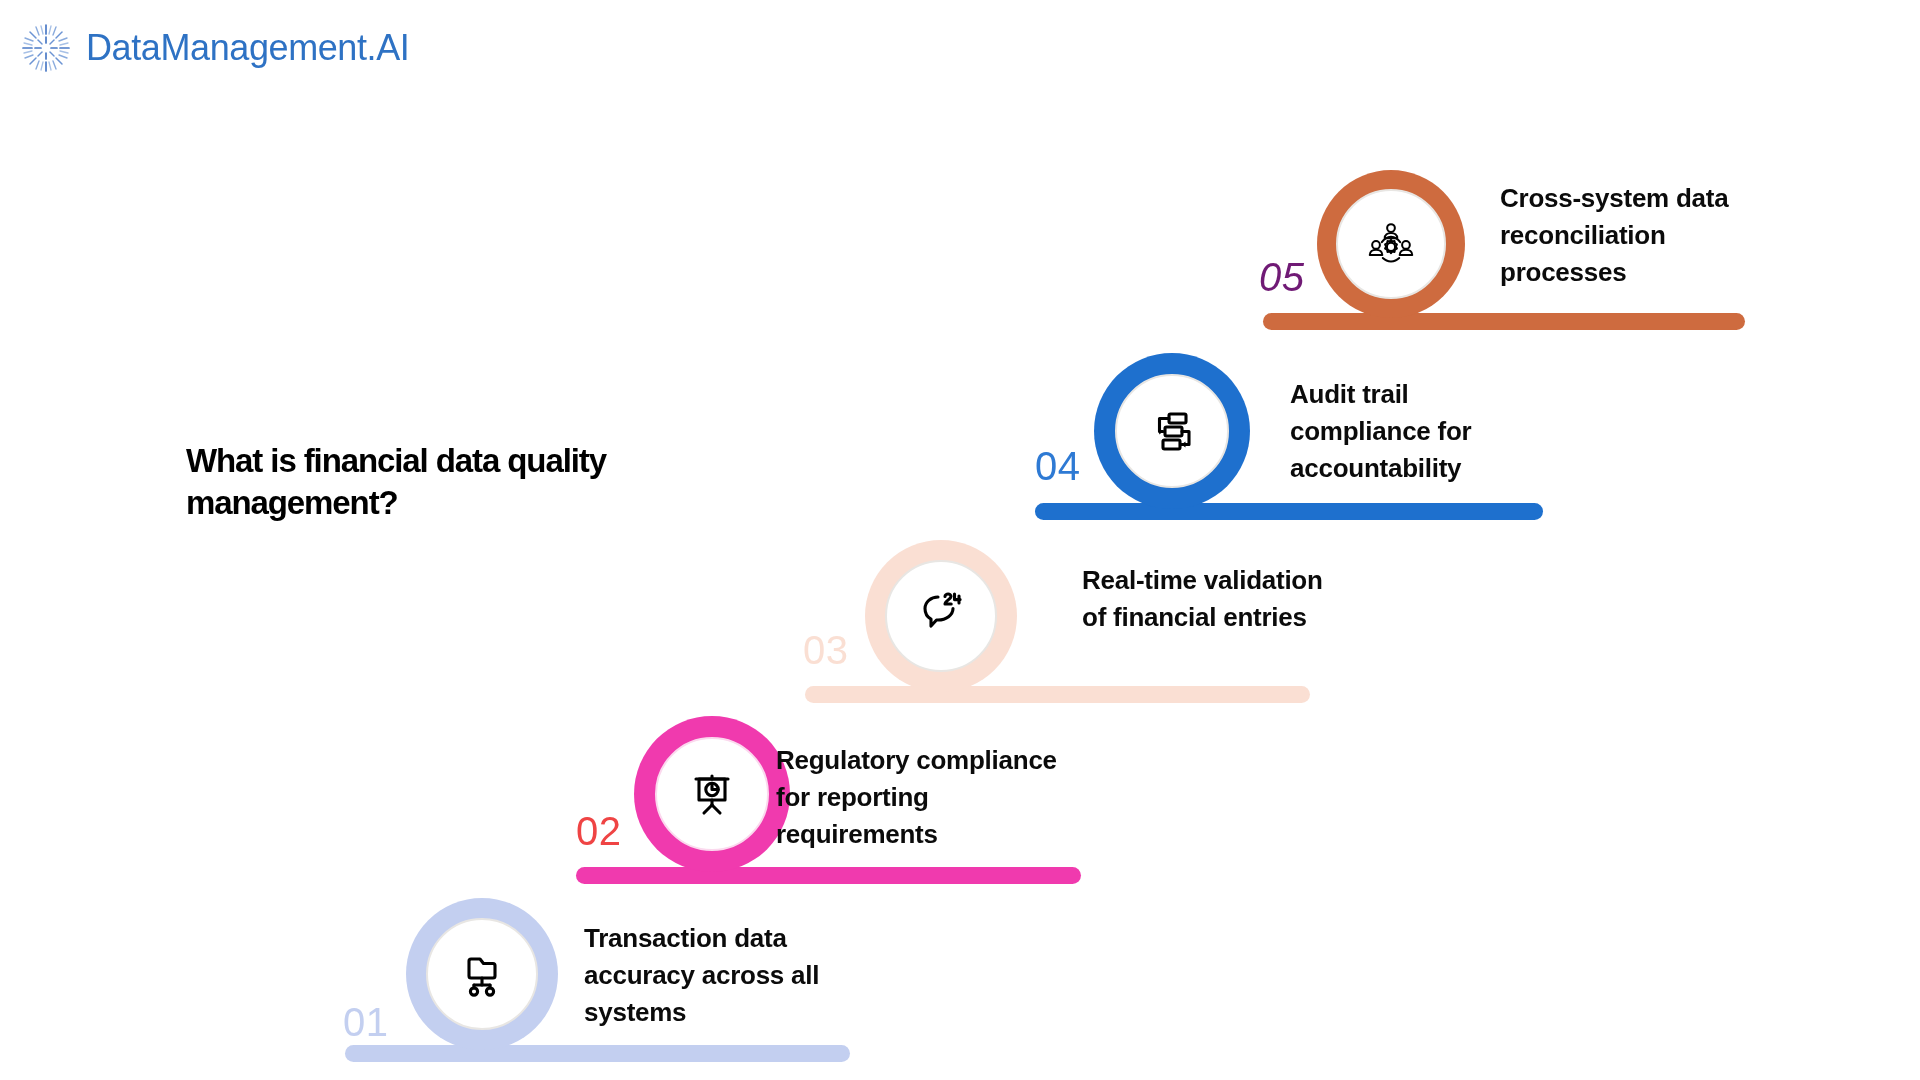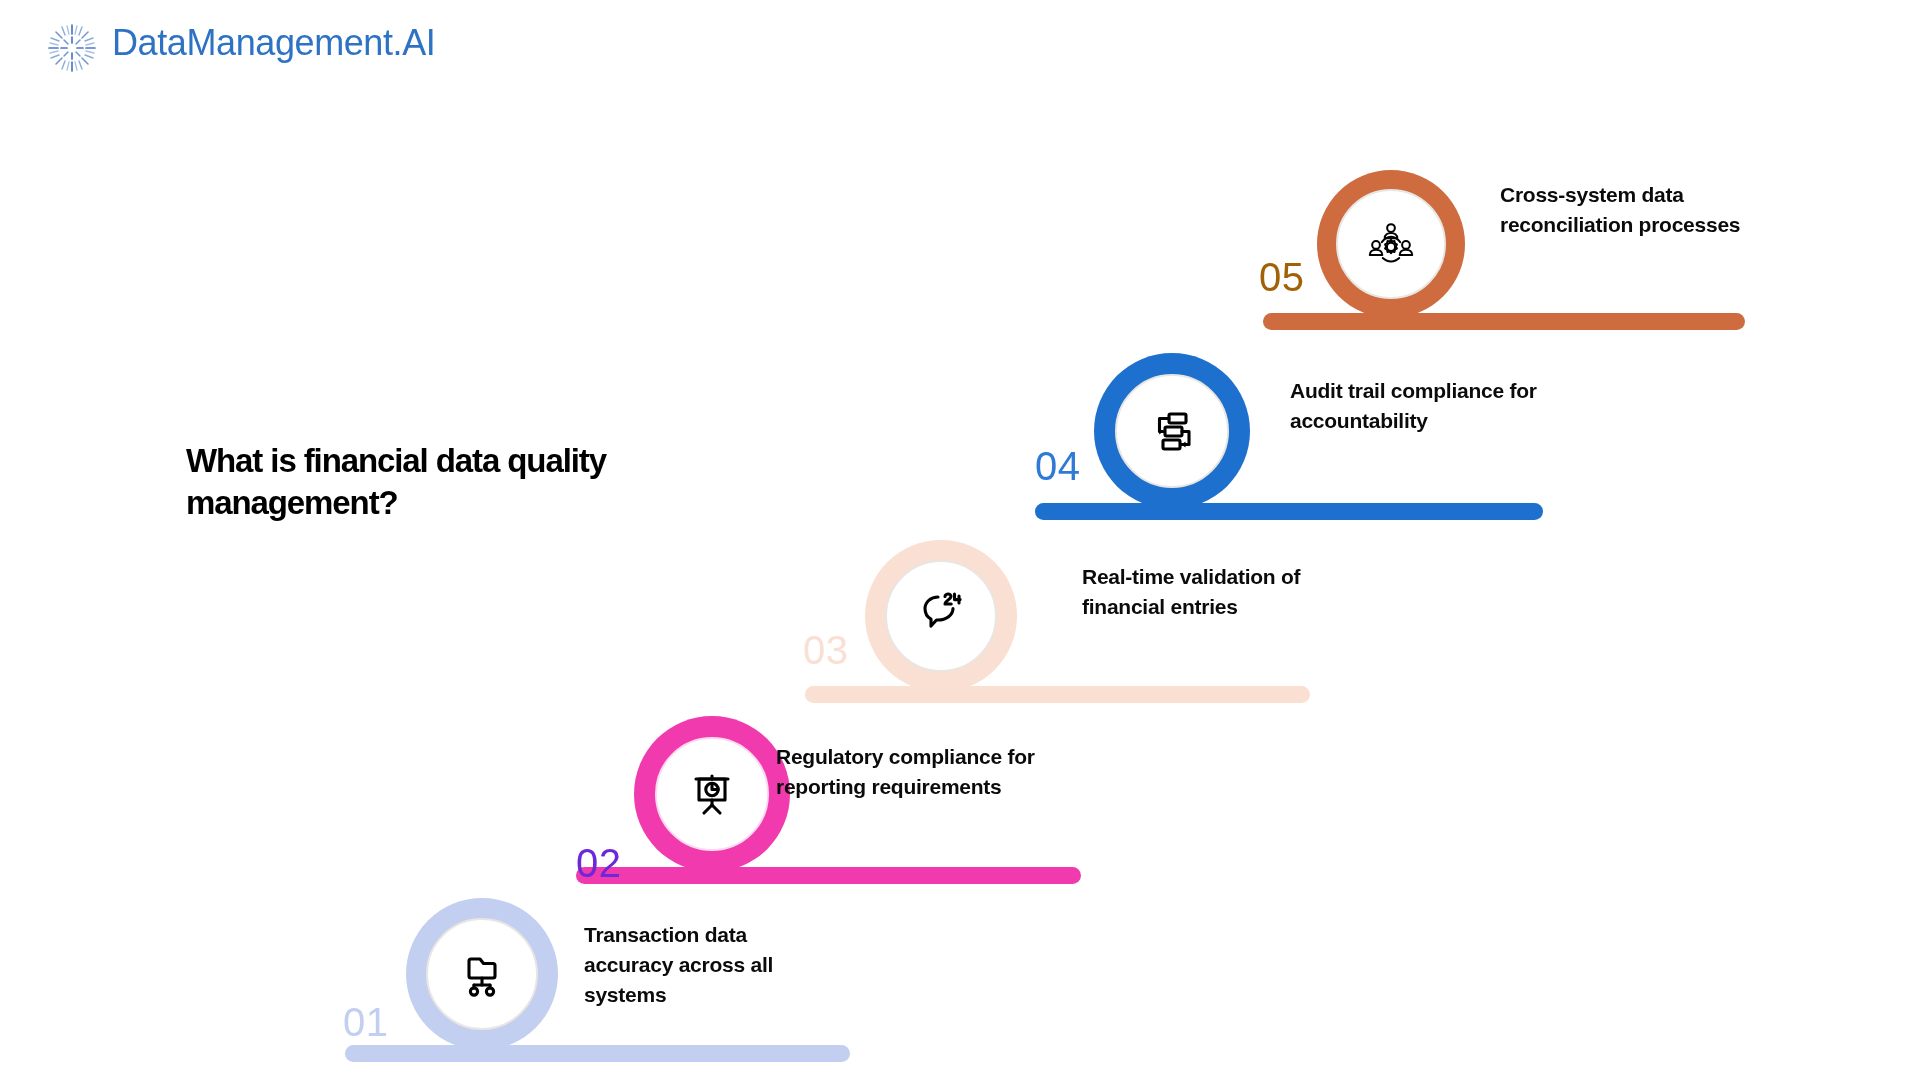--- a/index.html
+++ b/index.html
@@ -7,22 +7,22 @@
   html,body { width:1920px; height:1080px; }
   body {
     background:#ffffff;
     font-family:"Liberation Sans","DejaVu Sans",sans-serif;
     overflow:hidden;
     position:relative;
   }
 
   
   #logo {
-    position:absolute; left:46px; top:22px;
-    display:flex; gap:14px;
+    position:absolute; left:20px; top:22px;
+    display:flex; align-items:center; gap:14px;
   }
   #logo .mark { width:52px; height:52px; display:block; }
   #logo .wordmark {
     font-size:36px; font-weight:400; letter-spacing:-0.4px;
     color:#2E72C4; white-space:nowrap;
     font-family:"Liberation Sans","DejaVu Sans",sans-serif;
   }
 
   
   #headline {
@@ -52,21 +52,21 @@
     display:flex; align-items:center; justify-content:center;
   }
   .step .inner svg { display:block; }
   .step .num {
     position:absolute;
     font-size:40px; font-weight:400; letter-spacing:0.5px;
     white-space:nowrap;
   }
   .step .label {
     position:absolute;
-    font-size:21px; font-weight:bold; line-height:1.42;
+    font-size:26px; font-weight:bold; line-height:1.42;
     color:#0B0B0B; letter-spacing:-0.25px;
   }
 </style>
 </head>
 <body>
 
 <div id="logo">
   <svg class="mark" viewBox="0 0 52 52" aria-hidden="true">
     <g stroke="#4A79C6" stroke-width="1.7" stroke-linecap="round">
       <line x1="26" y1="3" x2="26" y2="12"></line>
@@ -146,21 +146,21 @@
           <line x1="29" y1="11" x2="29" y2="14"></line>
           <line x1="29" y1="35" x2="29" y2="40"></line>
           <line x1="29" y1="40" x2="21" y2="48"></line>
           <line x1="29" y1="40" x2="37" y2="48"></line>
           <circle cx="29" cy="24.5" r="6.2"></circle>
           <path d="M29 18.3 V24.5 H35.2"></path>
         </g>
       </svg>
     </div>
   </div>
-  <div class="num" style="left:576px; top:809px; color:#6d28d9;margin-top:32px;">02</div>
+  <div class="num" style="left:576px; top:809px; color:#ef4444;">02</div>
   <div class="label" style="left:776px; top:742px; width:310px;">Regulatory compliance for reporting requirements</div>
 </div>
 
 <div class="step" style="left:0;top:0;">
   <div class="bar" style="left:805px; top:686px; width:505px; background:#FADFD3;"></div>
   <div class="ring" style="left:865px; top:540px; width:152px; height:152px; background:#FADFD3;">
     <div class="inner" style="width:112px; height:112px;">
       <svg width="58" height="58" viewBox="0 0 58 58" aria-hidden="true">
         <g fill="none" stroke="#000" stroke-width="3.1" stroke-linejoin="round" stroke-linecap="round">
           <path d="M41 21.5 C41 27.9 34.2 33 26 33 h-1.5 L19 39 v-6.9 C15.3 30.1 13 26.1 13 21.5 13 15.1 18.8 10 26 10"></path>
@@ -208,15 +208,15 @@
           <circle cx="44.5" cy="30" r="4"></circle>
           <path d="M38 40.5 c0 -3.6 2.9 -5.5 6.5 -5.5 3.6 0 6.5 1.9 6.5 5.5 z"></path>
           <path d="M19.5 27 A13.5 13.5 0 0 1 29 21.5 M38.5 27 A13.5 13.5 0 0 0 29 21.5"></path>
           <path d="M20.5 43.5 A12 12 0 0 0 37.5 43.5"></path>
           <circle cx="29" cy="32" r="4.2"></circle>
           <path d="M29 24.6 l1.3 1.9 2.3 -0.5 0.5 2.3 2 1.2 -1.1 2.1 1.1 2.1 -2 1.2 -0.5 2.3 -2.3 -0.5 -1.3 1.9 -1.3 -1.9 -2.3 0.5 -0.5 -2.3 -2 -1.2 1.1 -2.1 -1.1 -2.1 2 -1.2 0.5 -2.3 2.3 0.5 z"></path>
         </g>
       </svg>
     </div>
   </div>
-  <div class="num" style="left:1259px; top:255px; color:#a16207;">05</div>
+  <div class="num" style="left:1259px; top:255px; color:#701a75;font-style:italic;">05</div>
   <div class="label" style="left:1500px; top:180px; width:255px;">Cross-system data reconciliation processes</div>
 </div>
 
 </body></html>

